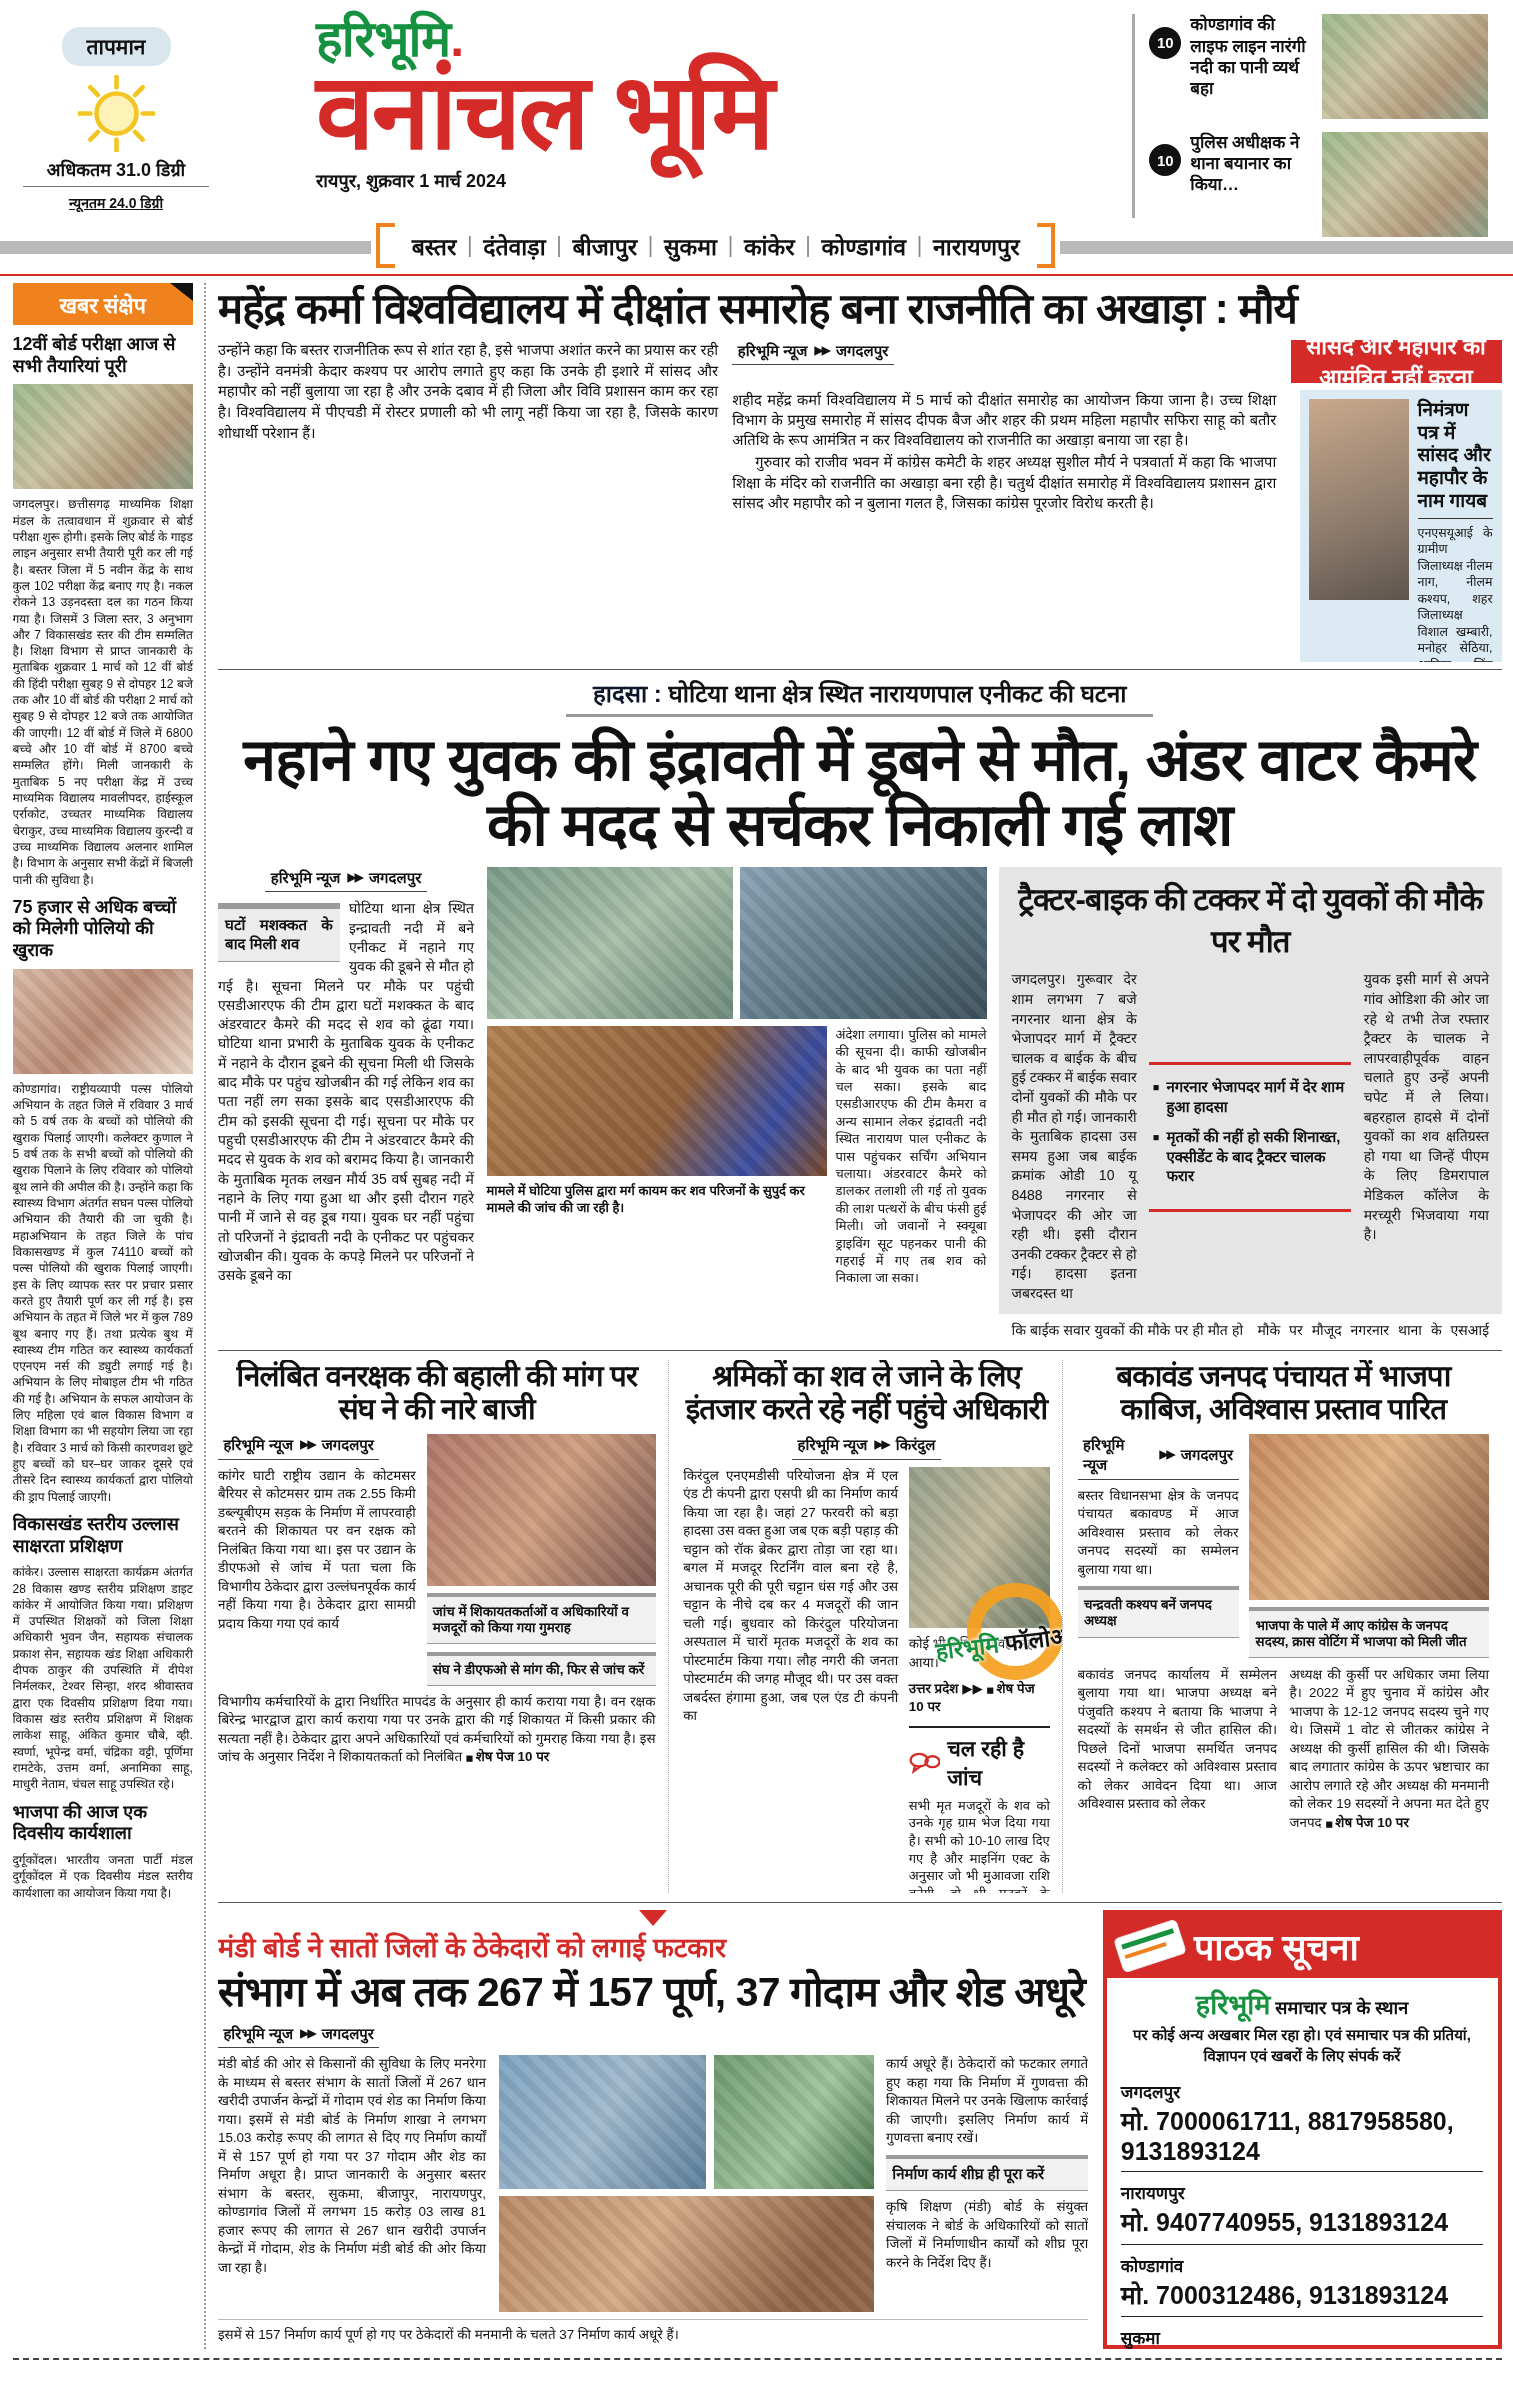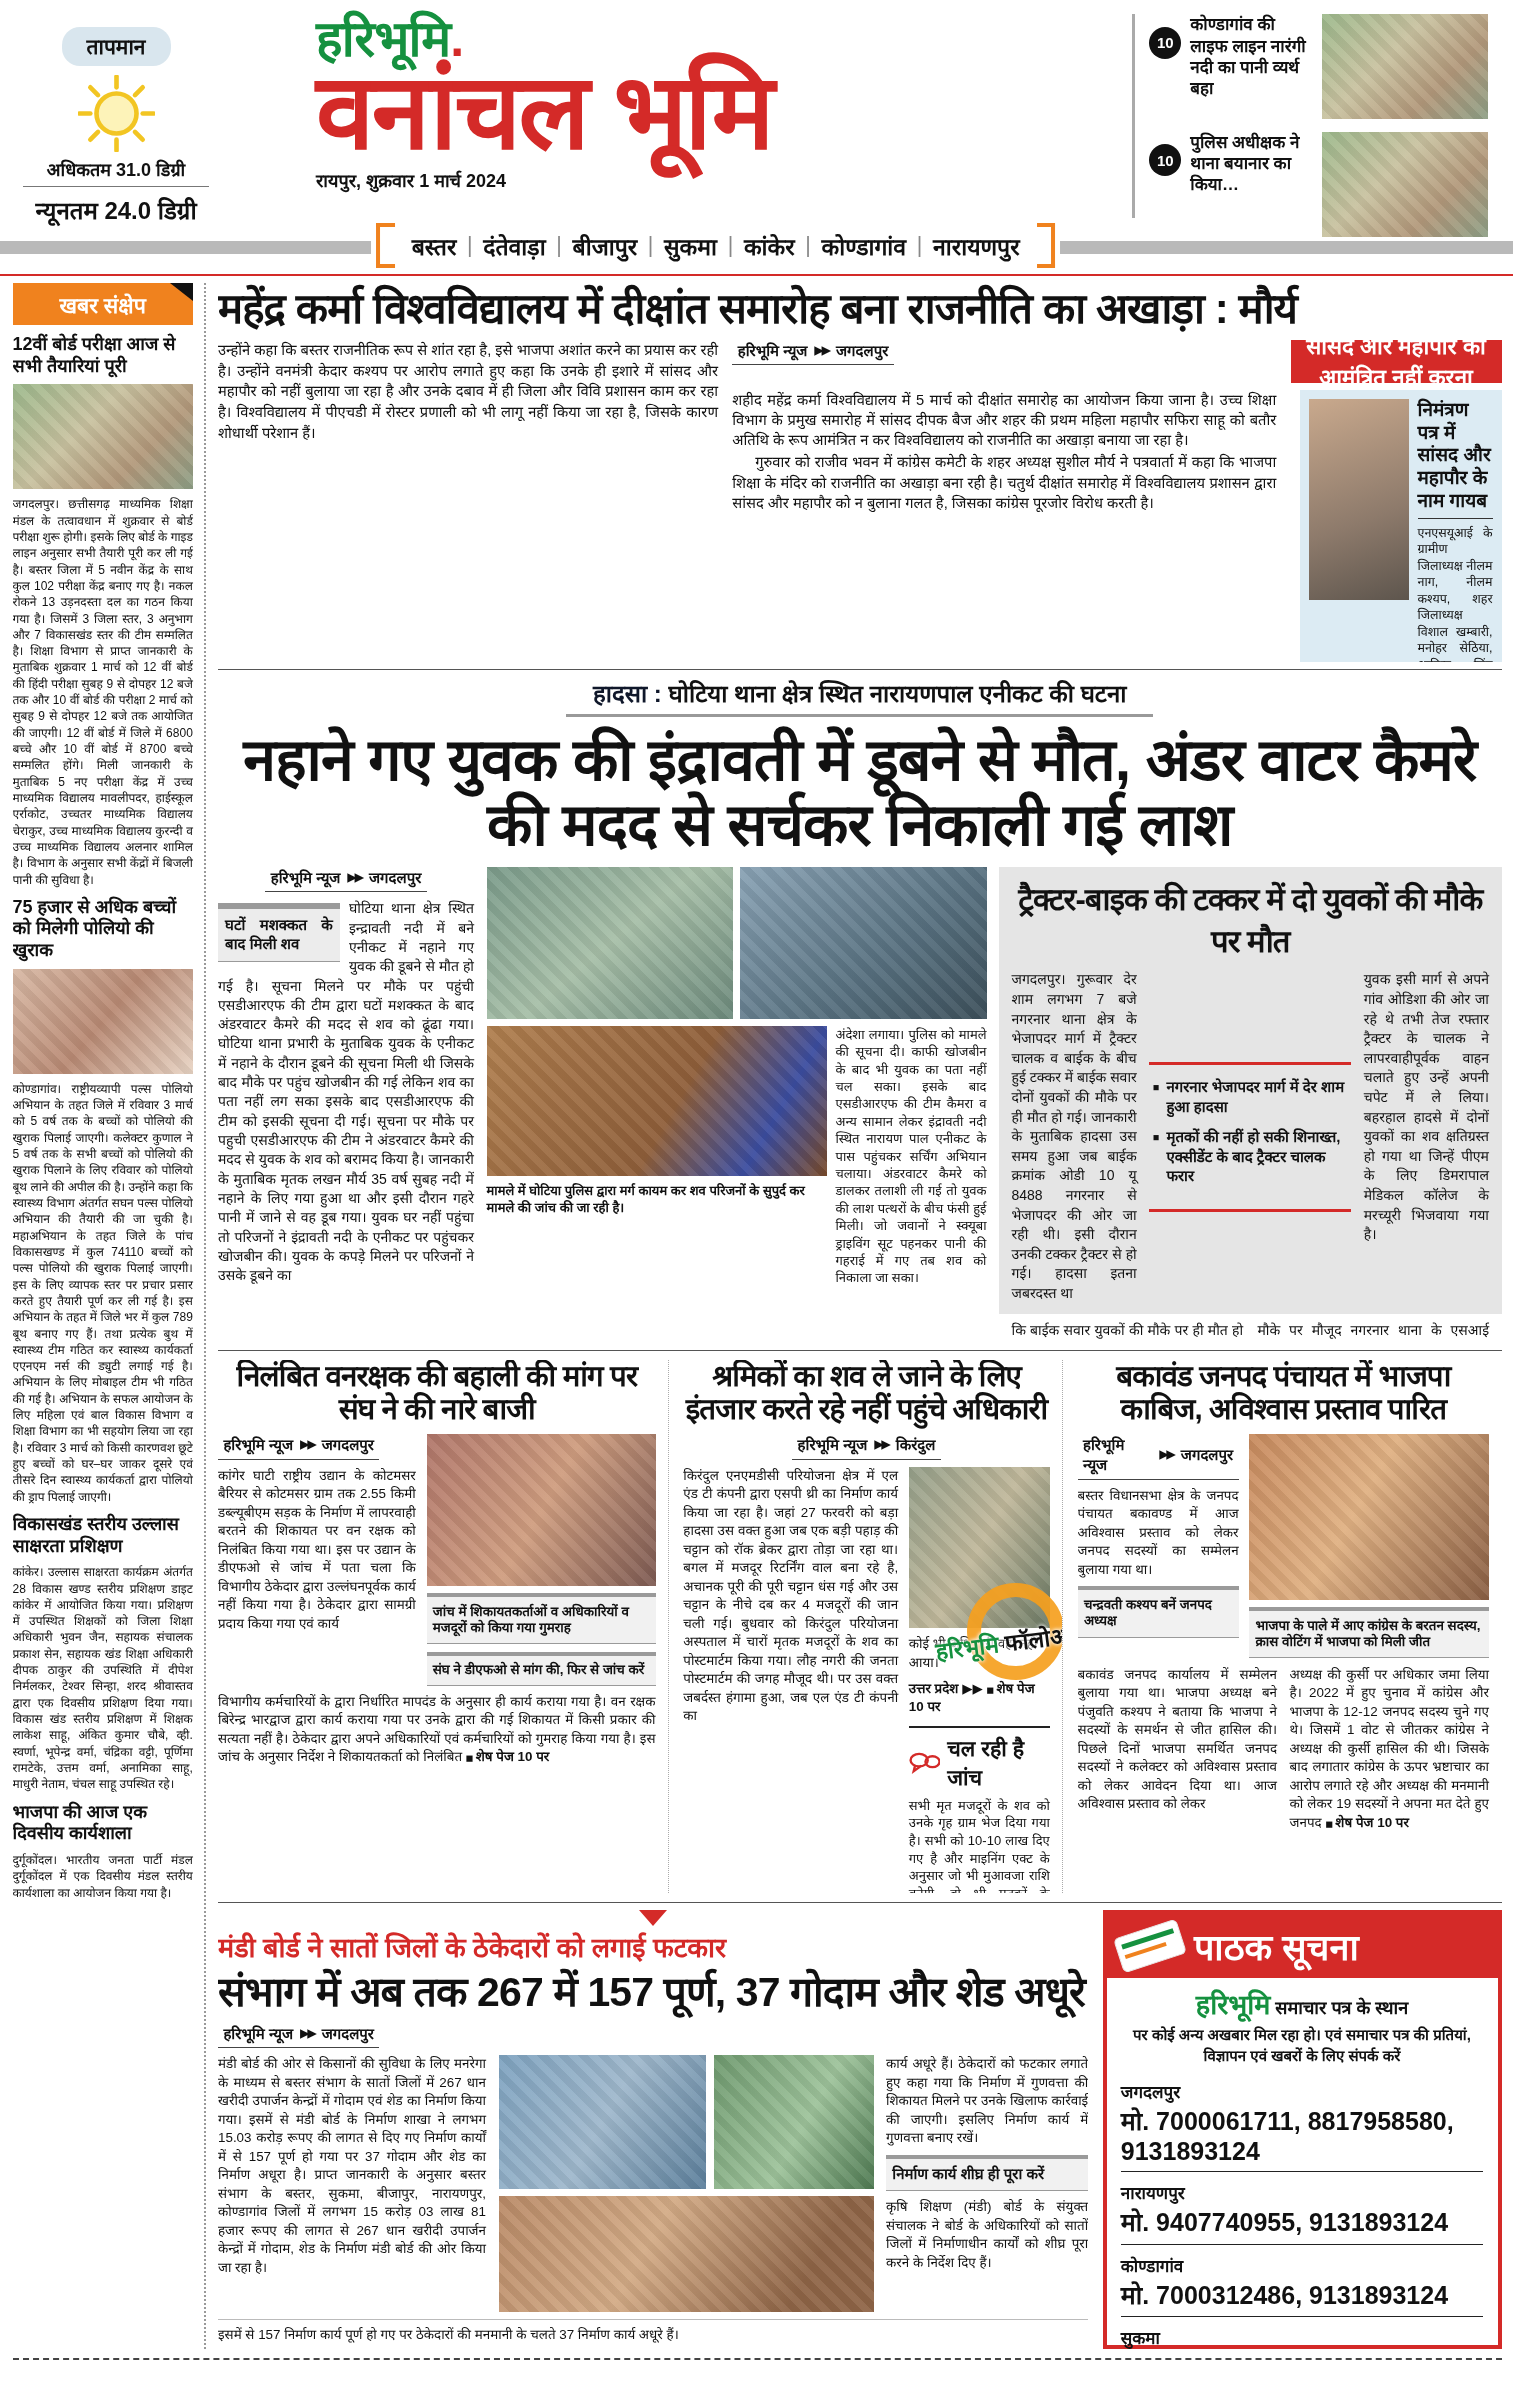--- a/index.html
+++ b/index.html
@@ -7,21 +7,21 @@
   .page { width:1514px; height:2401px; margin:0 auto; background:#fff; position:relative;
           font-family:"Liberation Sans", sans-serif; color:#111; overflow:hidden; }
 
   
   .masthead { display:flex; padding:14.3px 23px 0 23px; height:218px; }
   .temp-box { width:186px; text-align:center; padding-top:12.5px; }
   .temp-pill { display:inline-block; background:#d9e6ee; border-radius:18px; padding:5.4px 25px;
                font-weight:bold; font-size:21px; }
   .sun-wrap { margin:9px auto 5.4px; width:77px; height:77px; }
   .temp-max { font-size:18px; font-weight:bold; padding-bottom:5.4px; border-bottom:1.8px solid #777; }
-  .temp-min { font-size:24px; font-weight:bold; padding-top:5.4px; }
+  .temp-min { font-size:14px; font-weight:bold; padding-top:5.4px;text-decoration:underline; }
   .logo-block { flex:1; padding-left:107px; position:relative; }
   .brand-top { color:#15913f; font-size:50px; font-weight:bold; line-height:1; letter-spacing:-0.9px; }
   .brand-top::after{ content:"."; color:#d42a28; }
   .brand-main { color:#d42a28; font-size:105px; font-weight:bold; line-height:.92; letter-spacing:-2.7px; }
   .dateline { font-size:18px; font-weight:bold; margin-top:7.1px; }
   .briefs { width:359px; padding-left:14.3px; border-left:3.6px solid #aaa; }
   .brief { display:flex; gap:9px; margin-bottom:12.5px; align-items:flex-start; }
   .badge10 { min-width:32px; height:32px; background:#111; color:#fff; border-radius:50%;
              font-size:15px; font-weight:bold; display:flex; align-items:center; justify-content:center; margin-top:12.5px;}
   .brief-title { font-size:17px; font-weight:bold; width:123px; line-height:1.25; }
@@ -426,21 +426,21 @@
               <span class="byline">
                 <span>हरिभूमि न्यूज</span>
                 <span class="arr">▶▶</span>
                 <span>जगदलपुर</span>
               </span>
               <p class="t-body jtext" style="margin-top:7.1px;">बस्तर विधानसभा क्षेत्र के जनपद पंचायत बकावण्ड में आज अविश्वास प्रस्ताव को लेकर जनपद सदस्यों का सम्मेलन बुलाया गया था।</p>
               <div class="mini-inset">चन्द्रवती कश्यप बनें जनपद अध्यक्ष</div>
             </div>
             <div style="flex:1;">
               <div class="ph" style="height:166px; background:linear-gradient(120deg,#c78a5e,#e0b183 45%,#8a5f44);"></div>
-              <div class="mini-inset">भाजपा के पाले में आए कांग्रेस के बरतन सदस्य, क्रास वोटिंग में भाजपा को मिली जीत</div>
+              <div class="mini-inset">भाजपा के पाले में आए कांग्रेस के जनपद सदस्य, क्रास वोटिंग में भाजपा को मिली जीत</div>
             </div>
           </div>
           <div style="display:flex; gap:12.5px;">
             <p class="t-body jtext" style="flex:1;">बकावंड जनपद कार्यालय में सम्मेलन बुलाया गया था। भाजपा अध्यक्ष बने पंजुवति कश्यप ने बताया कि भाजपा ने सदस्यों के समर्थन से जीत हासिल की। पिछले दिनों भाजपा समर्थित जनपद सदस्यों ने कलेक्टर को अविश्वास प्रस्ताव को लेकर आवेदन दिया था। आज अविश्वास प्रस्ताव को लेकर</p>
             <p class="t-body jtext" style="flex:1;">
               <span>अध्यक्ष की कुर्सी पर अधिकार जमा लिया है। 2022 में हुए चुनाव में कांग्रेस और भाजपा के 12-12 जनपद सदस्य चुने गए थे। जिसमें 1 वोट से जीतकर कांग्रेस ने अध्यक्ष की कुर्सी हासिल की थी। जिसके बाद लगातार कांग्रेस के ऊपर भ्रष्टाचार का आरोप लगाते रहे और अध्यक्ष की मनमानी को लेकर 19 सदस्यों ने अपना मत देते हुए जनपद</span>
               <span class="continue">शेष पेज 10 पर</span>
             </p>
           </div>
         </article>

